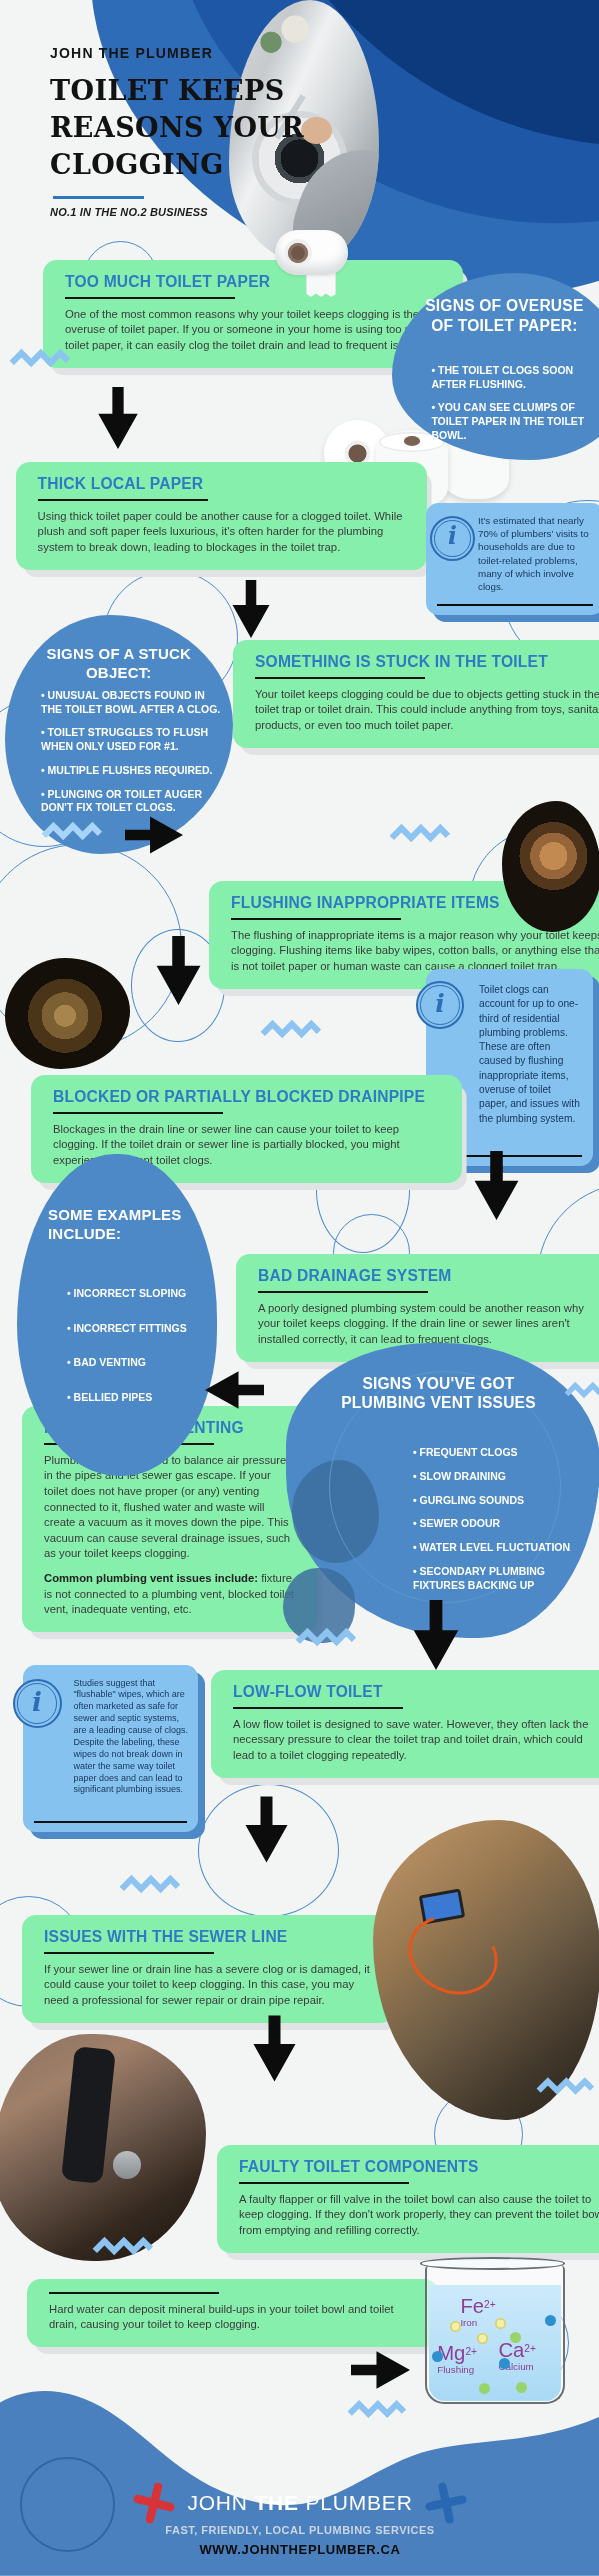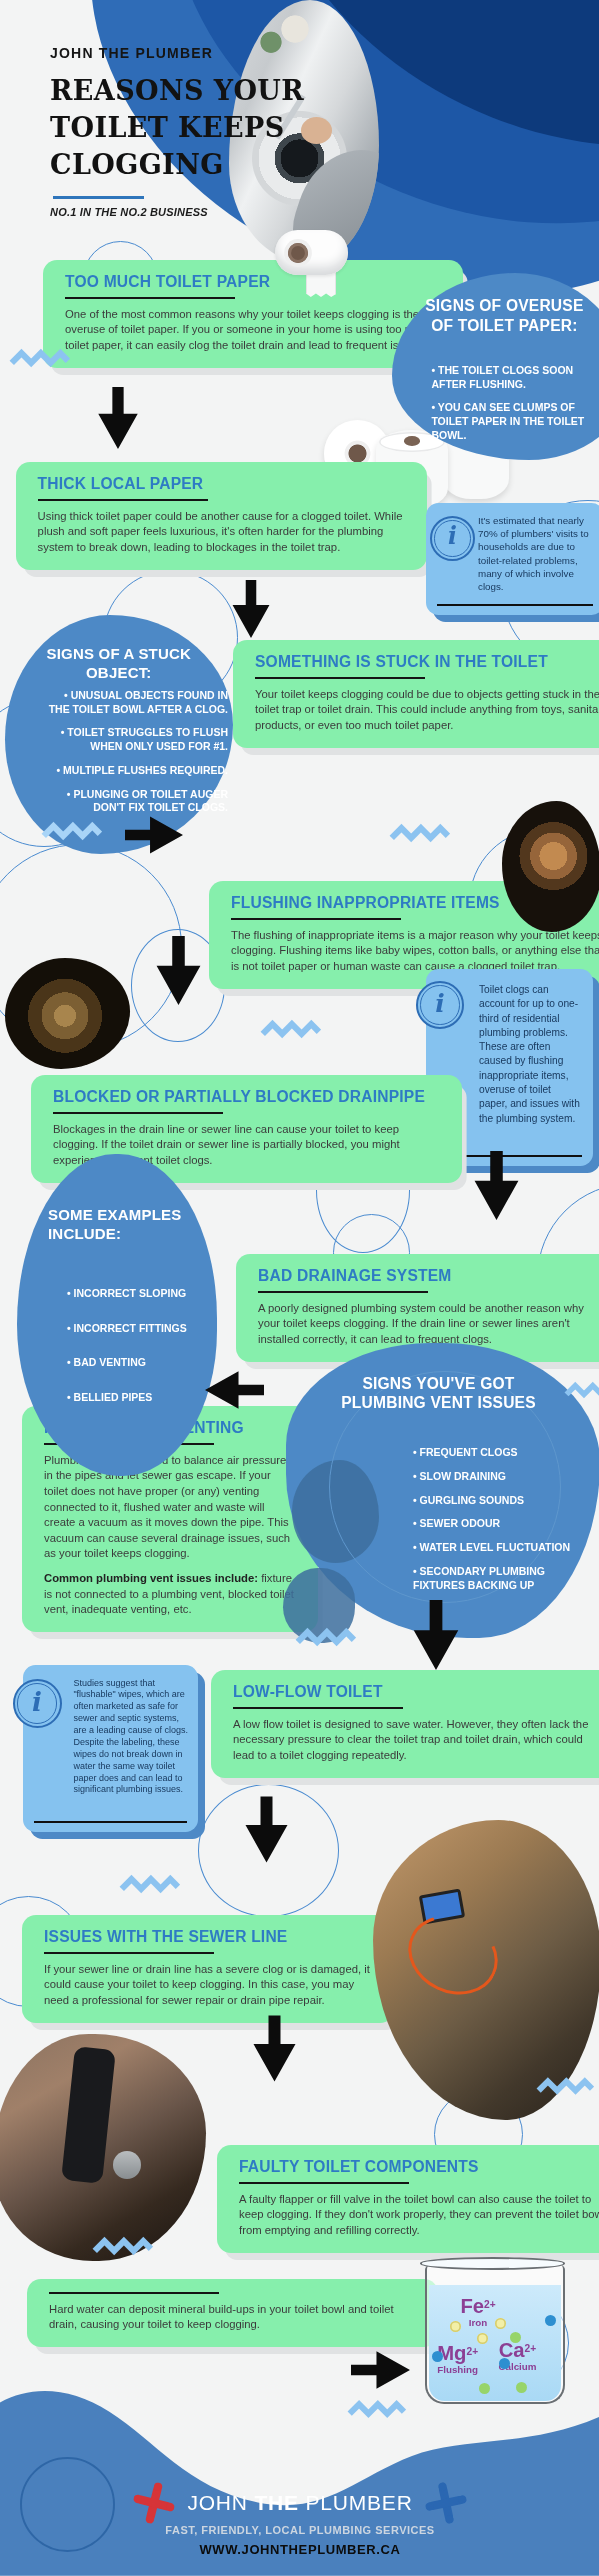--- a/index.html
+++ b/index.html
@@ -97,21 +97,21 @@
   #card-faulty   {left:217px;top:2145px;width:376px;}
   #card-hardwater{left:27px; top:2279px;width:367px;}
 
   
   #blob-overuse{left:392px;top:273px;width:236px;height:187px;border-radius:52% 48% 42% 58%/55% 58% 42% 45%;}
   #blob-overuse .btitle{left:23.4px;top:23.4px;width:178px;font-size:15.6px;text-align:center;}
   #blob-overuse ul{left:23.4px;top:75px;width:178px;}
 
   #blob-stuck{left:4.7px;top:615px;width:228px;height:239px;border-radius:46% 54% 58% 42%/52% 46% 54% 48%;}
   #blob-stuck .btitle{left:15.6px;top:30px;width:197px;font-size:15px;text-align:center;}
-  #blob-stuck ul{left:20.3px;top:58px;width:187px;text-align:right;}
+  #blob-stuck ul{left:20.3px;top:58px;width:187px;text-align:left;}
 
   #blob-examples{left:17px;top:1154px;width:200px;height:322px;border-radius:50% 50% 48% 52%/54% 52% 46% 48%;}
   #blob-examples .btitle{left:31px;top:52px;width:144px;font-size:15px;text-align:left;}
   #blob-examples ul{left:34px;top:117px;width:156px;}
   #blob-examples li{margin-bottom:21px;}
 
   #blob-vent{left:286px;top:1343px;width:314px;height:295px;border-radius:48% 52% 40% 60%/36% 42% 62% 58%;}
   #blob-vent .sub{position:absolute;background:#3d6f9e;opacity:.85;}
   #blob-vent .sub1{left:6.2px;top:117px;width:87px;height:103px;border-radius:55% 45% 50% 50%/50% 55% 45% 50%;}
   #blob-vent .sub2{left:-3.1px;top:225px;width:72px;height:75px;border-radius:50% 50% 45% 55%/55% 45% 50% 50%;}
@@ -153,21 +153,21 @@
   #photo-valve .valve-knob{position:absolute;left:119px;top:117px;width:28px;height:28px;border-radius:50%;
       background:linear-gradient(#b9bdbf,#888d90);}
 
   
   #beaker{left:420px;top:2257px;width:150px;height:147px;z-index:3;}
   #beaker .glass{position:absolute;left:4.7px;top:7.8px;right:4.7px;bottom:0;border:2.3px solid #6a6f73;border-top:none;
       border-radius:4.7px 4.7px 19px 19px;background:rgba(255,255,255,.55);}
   #beaker .rim{position:absolute;left:0;top:0;width:145px;height:12.5px;border:2.3px solid #6a6f73;border-radius:50%;background:#f6fbfe;box-sizing:border-box;}
   #beaker .water{position:absolute;left:9.4px;right:9.4px;top:28px;bottom:3.1px;border-radius:0 0 15.6px 15.6px;
       background:linear-gradient(#cdeafb,#a9d9f5);}
-  .ion{position:absolute;color:#8c3f94;font-weight:bold;text-align:center;line-height:1;}
+  .ion{position:absolute;color:#8c3f94;font-weight:normal;text-align:left;line-height:1;}
   .ion .sym{font-size:20.3px;}
   .ion sup{font-size:10.2px;}
   .ion .nm{display:block;font-size:9.8px;margin-top:1.6px;}
   #ion-fe{left:31px;top:11px;}
   #ion-mg{left:7.8px;top:58px;}
   #ion-ca{left:69px;top:55px;}
   .dot{position:absolute;width:11px;height:11px;border-radius:50%;}
   .dot.y{background:#f2efa7;box-shadow:inset 0 0 0 1.6px #d6cd6d;}
   .dot.g{background:#97d46a;}
   .dot.b{background:#2e8fd0;}
@@ -229,22 +229,22 @@
     <div class="sw" id="sw2"></div>
     <div class="sw" id="sw3"></div>
   </div>
   <div class="photo" id="hero">
     <div class="arm"></div>
     <div class="hand"></div>
     <div class="handle"></div>
   </div>
   <div class="abs" id="brand">JOHN THE PLUMBER</div>
   <div class="abs" id="big-title">
+    <div>TOILET KEEPS</div>
     <div>REASONS YOUR</div>
-    <div>TOILET KEEPS</div>
     <div>CLOGGING</div>
   </div>
   <div class="abs" id="title-rule"></div>
   <div class="abs" id="tagline">NO.1 IN THE NO.2 BUSINESS</div>
 
   <div class="circ" id="c1"></div>
   <div class="circ" id="c2"></div>
   <div class="circ" id="c3"></div>
   <div class="circ" id="c4"></div>
   <div class="circ" id="c5"></div>

